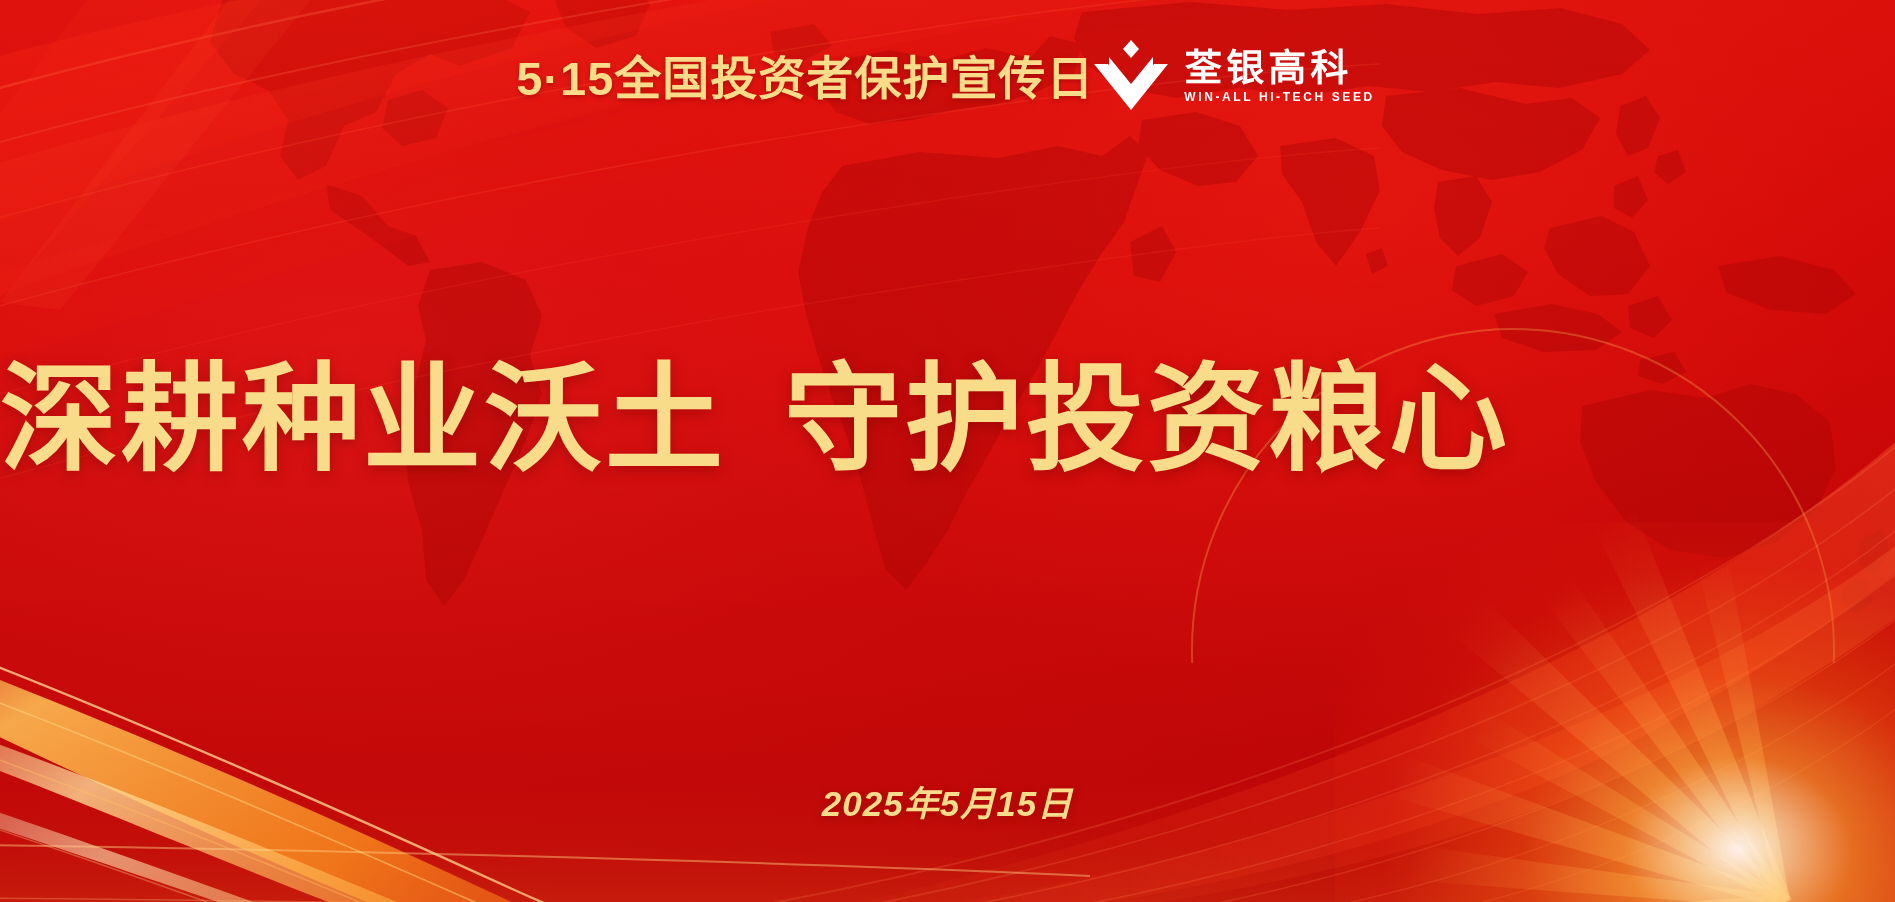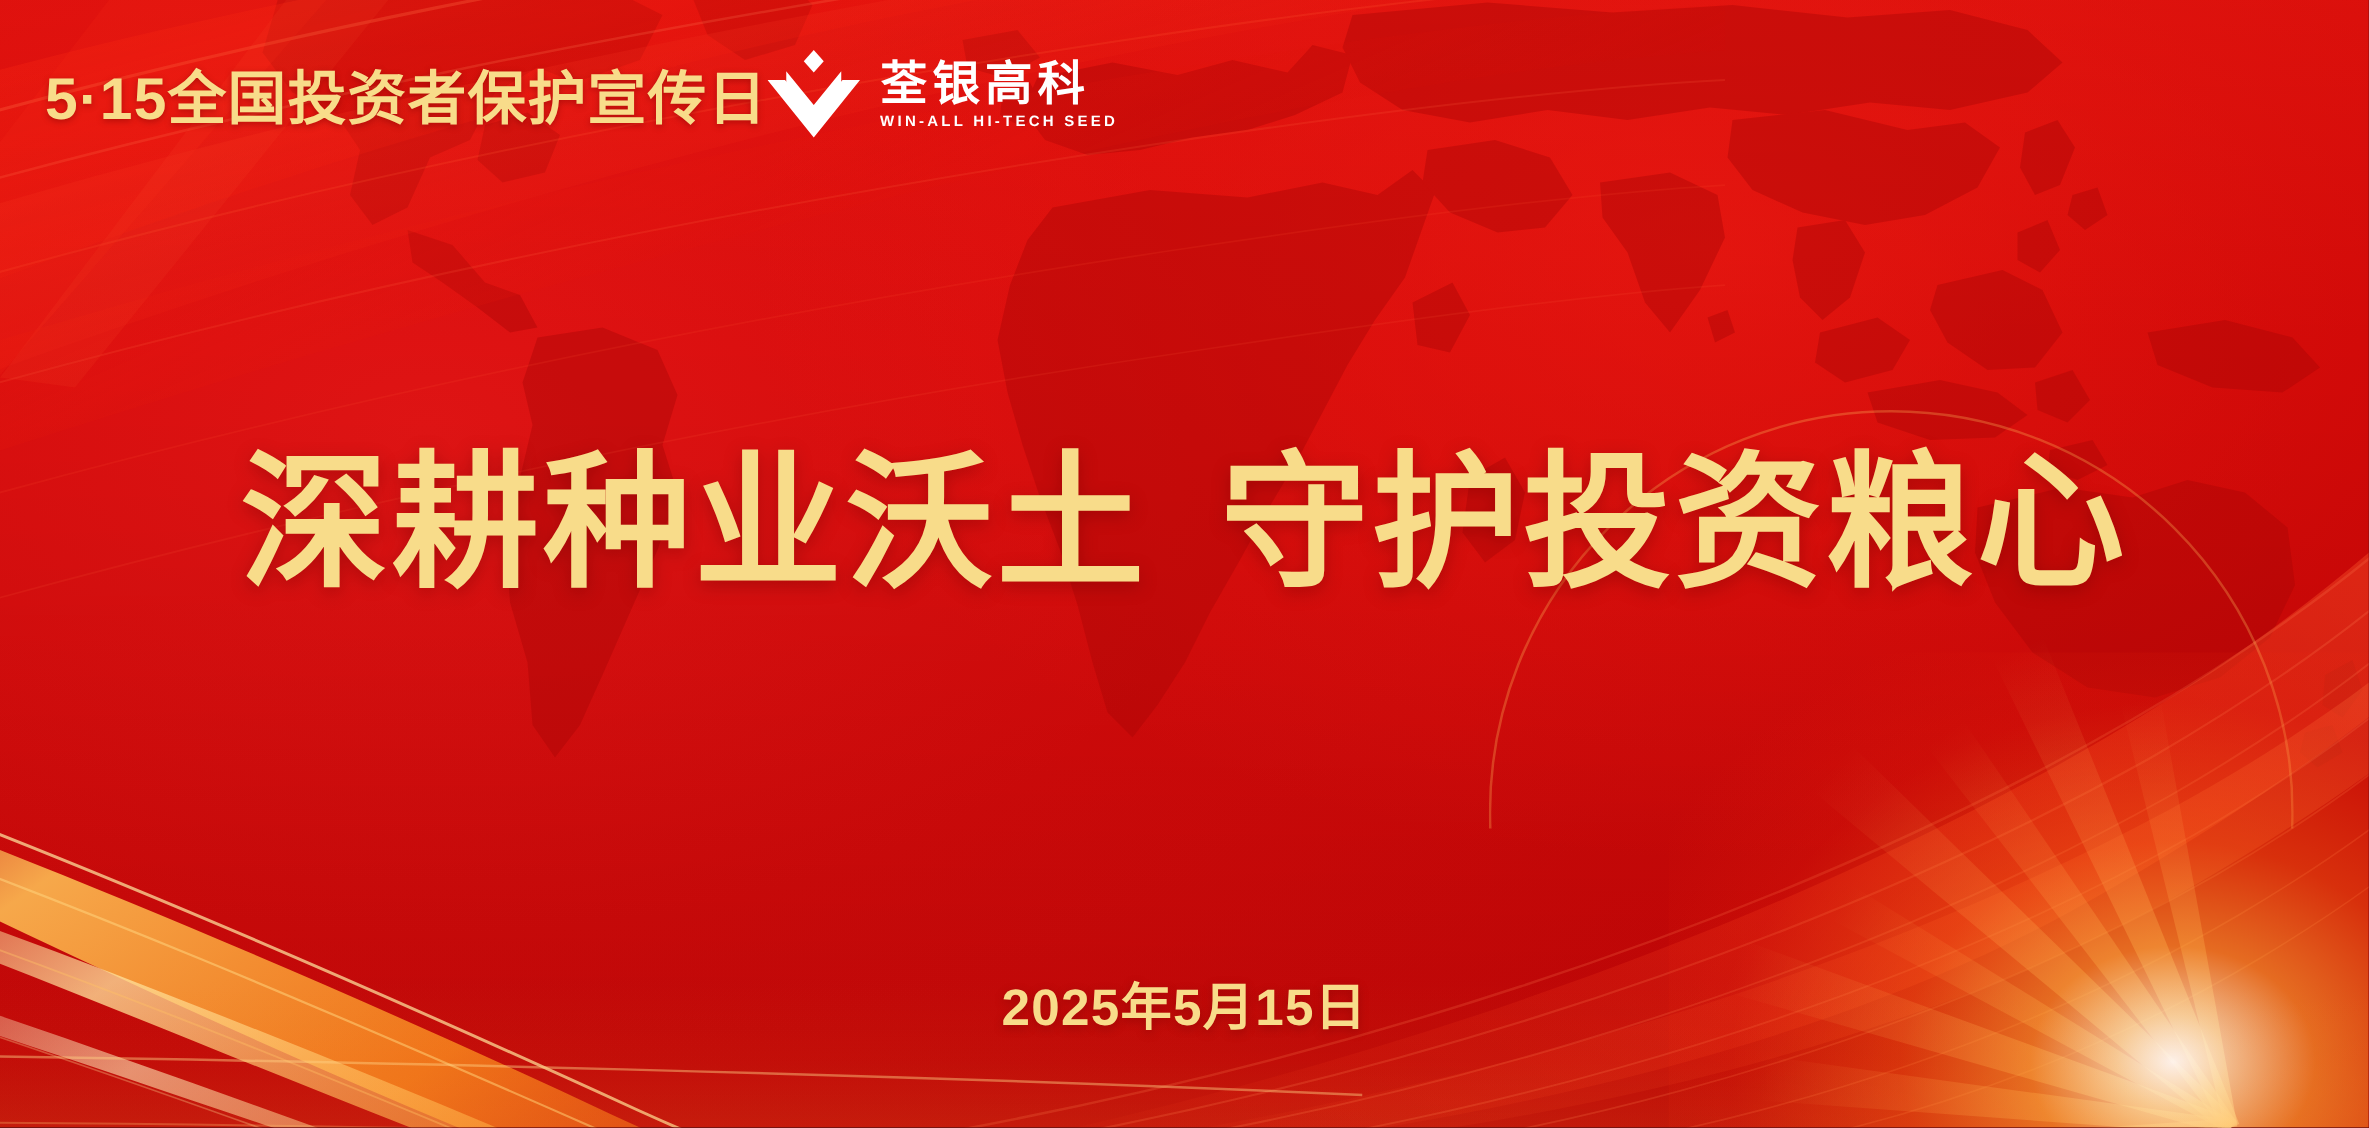--- a/index.html
+++ b/index.html
@@ -129,21 +129,21 @@
     pointer-events: none;
   }
 
   
   .header {
     position: absolute;
     left: 0; right: 0; top: 0;
     height: 150px;
     display: flex;
     align-items: center;
-    justify-content: flex-start;
+    justify-content: center;
     padding: 0 34px 0 36px;
     box-sizing: border-box;
   }
 
   .event-title {
     font-size: 47px;
     font-weight: bold;
     letter-spacing: 1px;
     color: #f8dc8a;
     line-height: 1;
@@ -179,21 +179,21 @@
     line-height: 1;
     white-space: nowrap;
   }
 
   
   .headline-wrap {
     position: absolute;
     left: 0; right: 0;
     top: 350px;
     display: flex;
-    justify-content: center;
+    justify-content: flex-start;
     align-items: center;
   }
   .headline {
     font-size: 118px;
     font-weight: bold;
     color: #f8dc8a;
     letter-spacing: 3px;
     line-height: 1.18;
     white-space: nowrap;
     text-shadow: 0 4px 14px rgba(110,0,0,0.38);
@@ -202,27 +202,28 @@
 
   
   .date-wrap {
     position: absolute;
     left: 0; right: 0;
     top: 786px;
     display: flex;
     justify-content: center;
   }
   .date {
-    font-size: 41px;
+    font-size: 35px;
     font-weight: bold;
     color: #f8dc8a;
     letter-spacing: 1px;
     line-height: 1;
     text-shadow: 0 2px 8px rgba(110,0,0,0.40);
     white-space: nowrap;
+    font-style: italic;
   }
 </style>
 </head>
 <body>
 
 <div id="banner">
 
   <div class="bg-base"></div>
   <div class="bg-vignette"></div>
 

